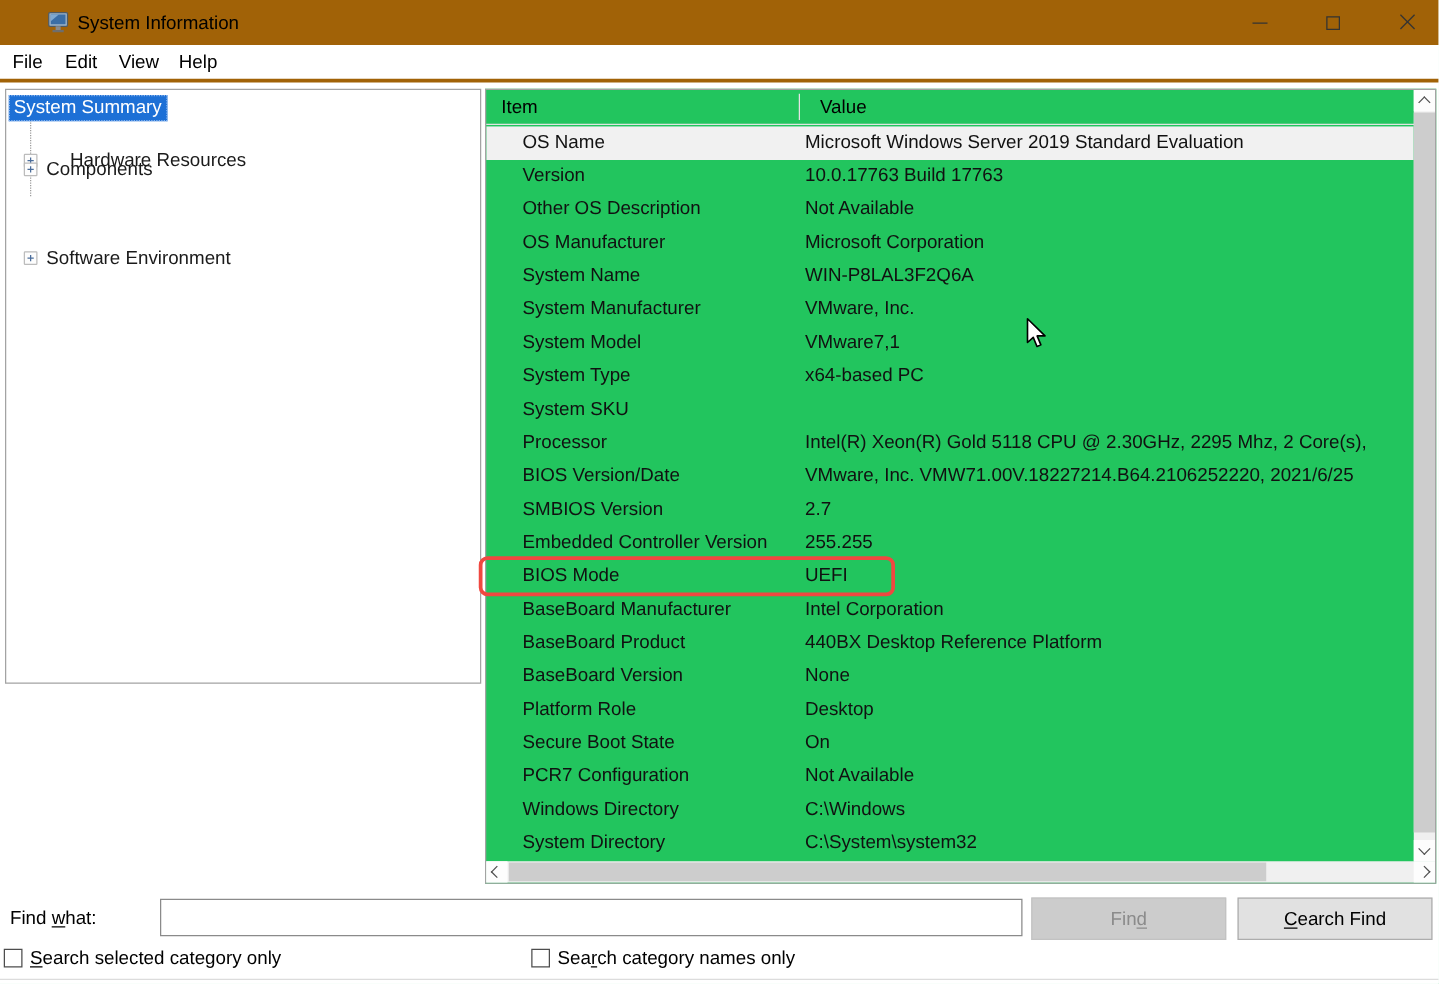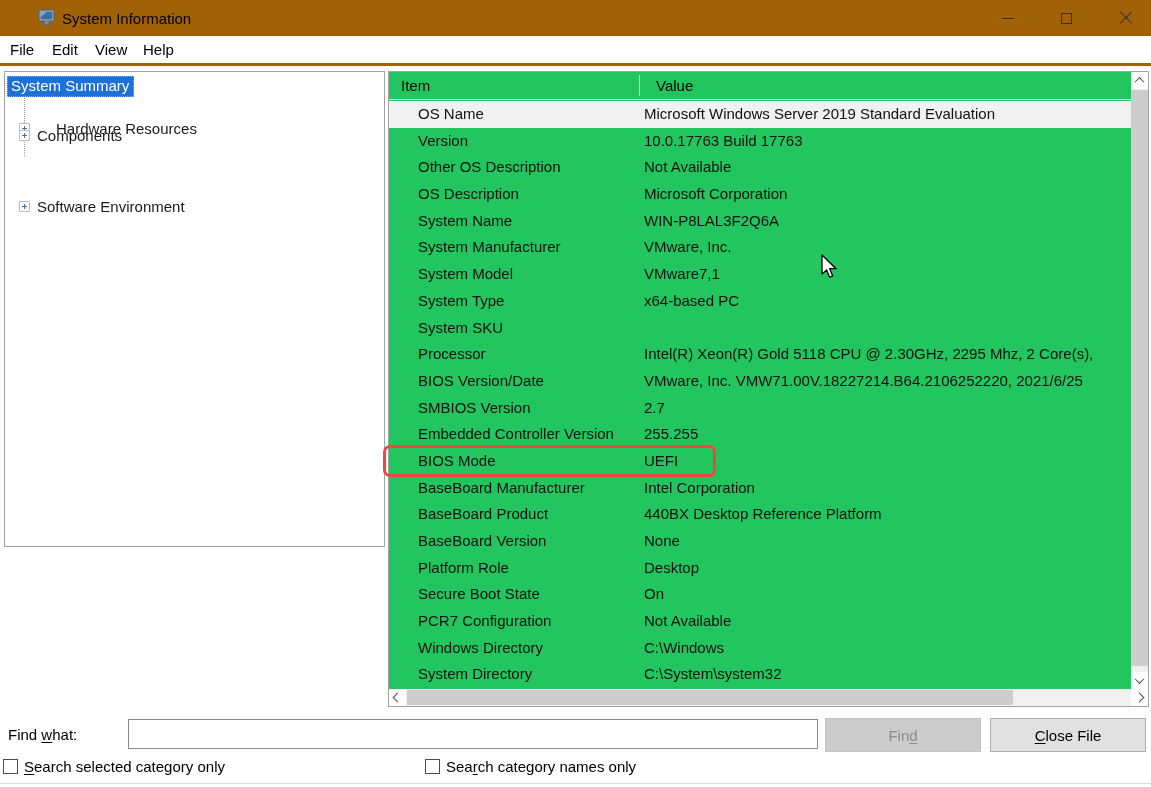--- a/index.html
+++ b/index.html
@@ -150,21 +150,21 @@
     <span class="c-item">Version</span>
     <span class="c-val">10.0.17763 Build 17763</span>
   </div>
 
   <div class="trow">
     <span class="c-item">Other OS Description</span>
     <span class="c-val">Not Available</span>
   </div>
 
   <div class="trow">
-    <span class="c-item">OS Description</span>
+    <span class="c-item">OS Manufacturer</span>
     <span class="c-val">Microsoft Corporation</span>
   </div>
 
   <div class="trow">
     <span class="c-item">System Name</span>
     <span class="c-val">WIN-P8LAL3F2Q6A</span>
   </div>
 
   <div class="trow">
     <span class="c-item">System Manufacturer</span>
@@ -275,21 +275,21 @@
   <div class="annotation"></div>
 
   <span class="find-label">
     <span>Find </span><span class="mn">w</span><span>hat:</span>
   </span>
   <input class="find-input" type="text" value="" style="">
   <div class="btn btn-find">
     <span><span>Fin</span><span class="mn">d</span><span></span></span>
   </div>
   <div class="btn btn-closefind">
-    <span><span></span><span class="mn">C</span><span>lose File</span></span>
+    <span><span></span><span class="mn">C</span><span>earch Find</span></span>
   </div>
 
   <div class="checkbox cb1"></div>
   <span class="cb-label cbl1">
     <span class="mn">S</span><span>earch selected category only</span>
   </span>
   <div class="checkbox cb2"></div>
   <span class="cb-label cbl2">
     <span>Sea</span><span class="mn">r</span><span>ch category names only</span>
   </span>

